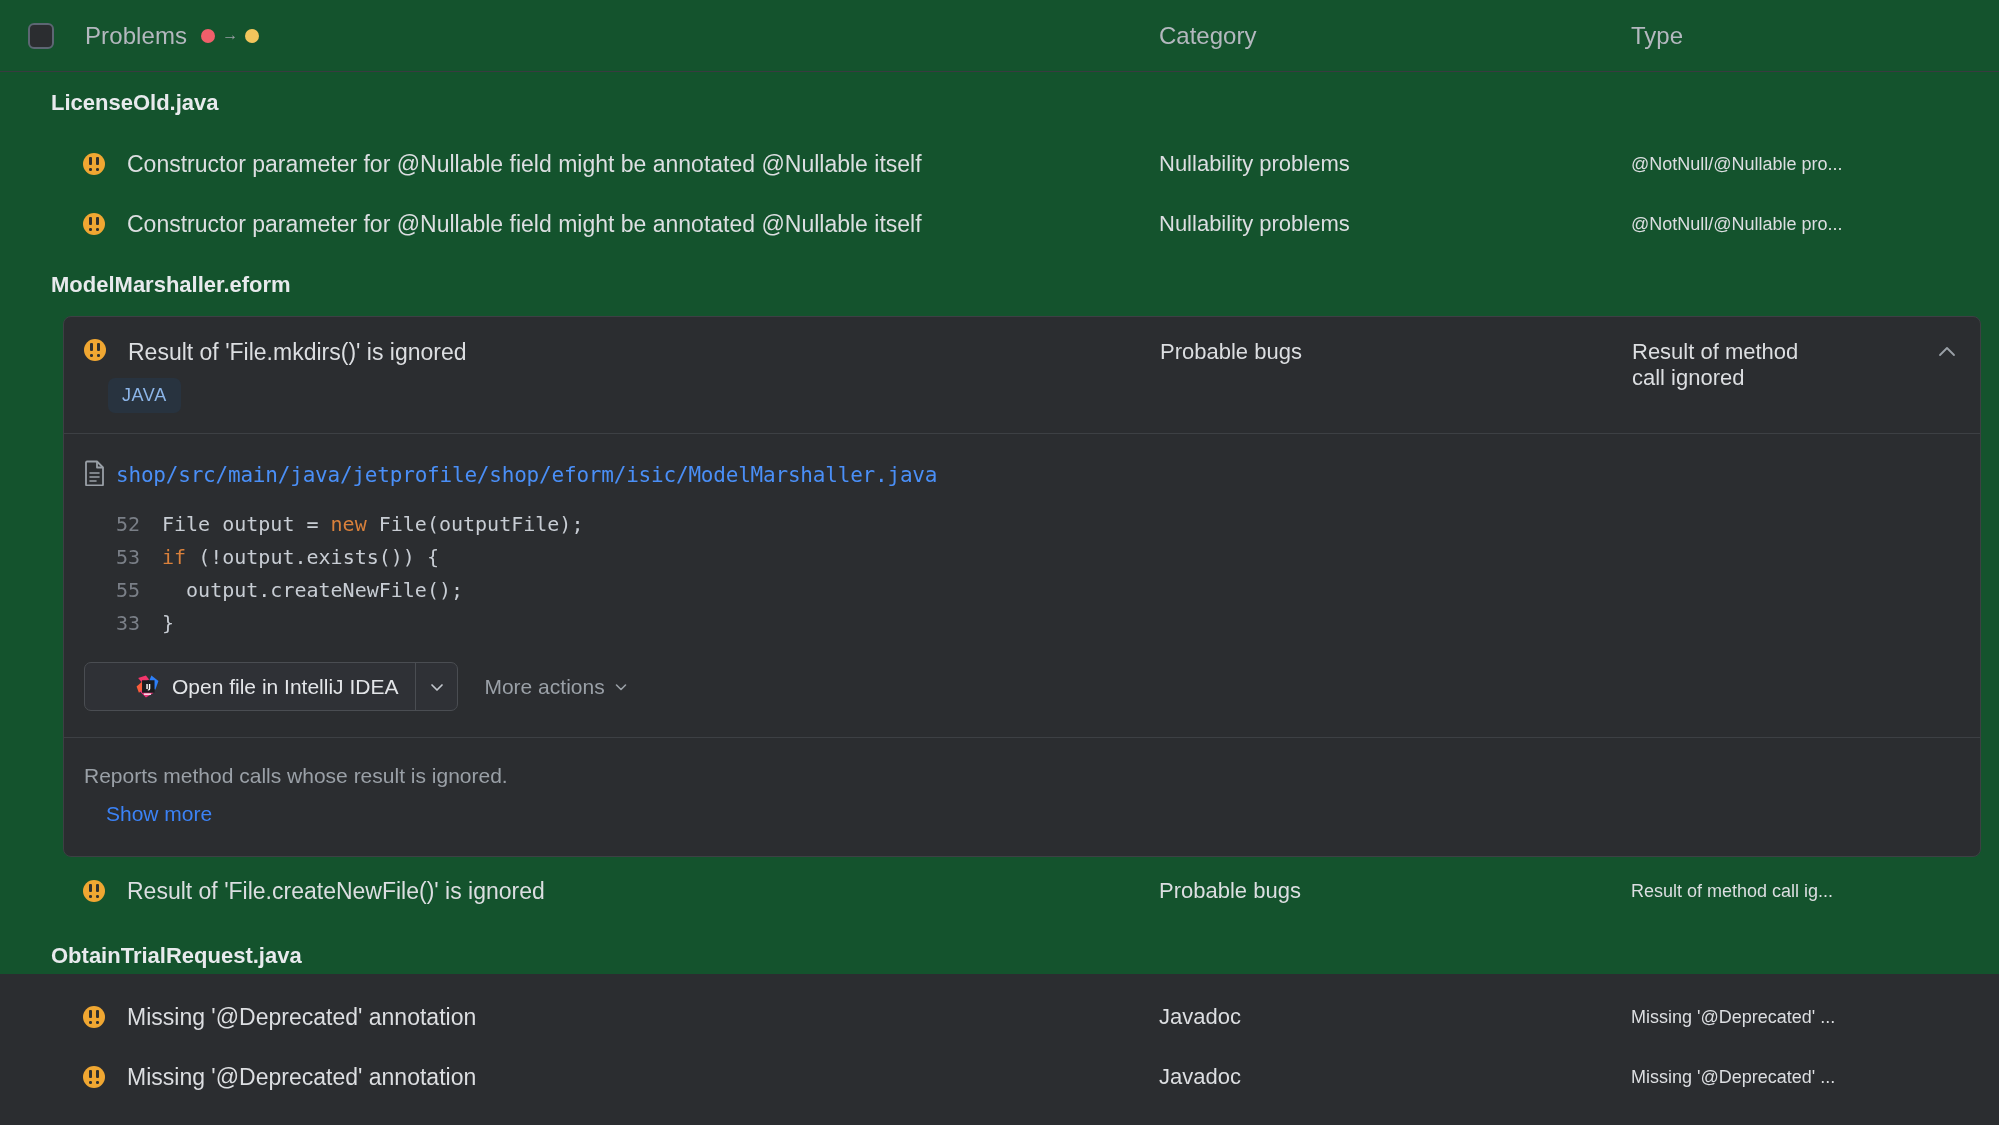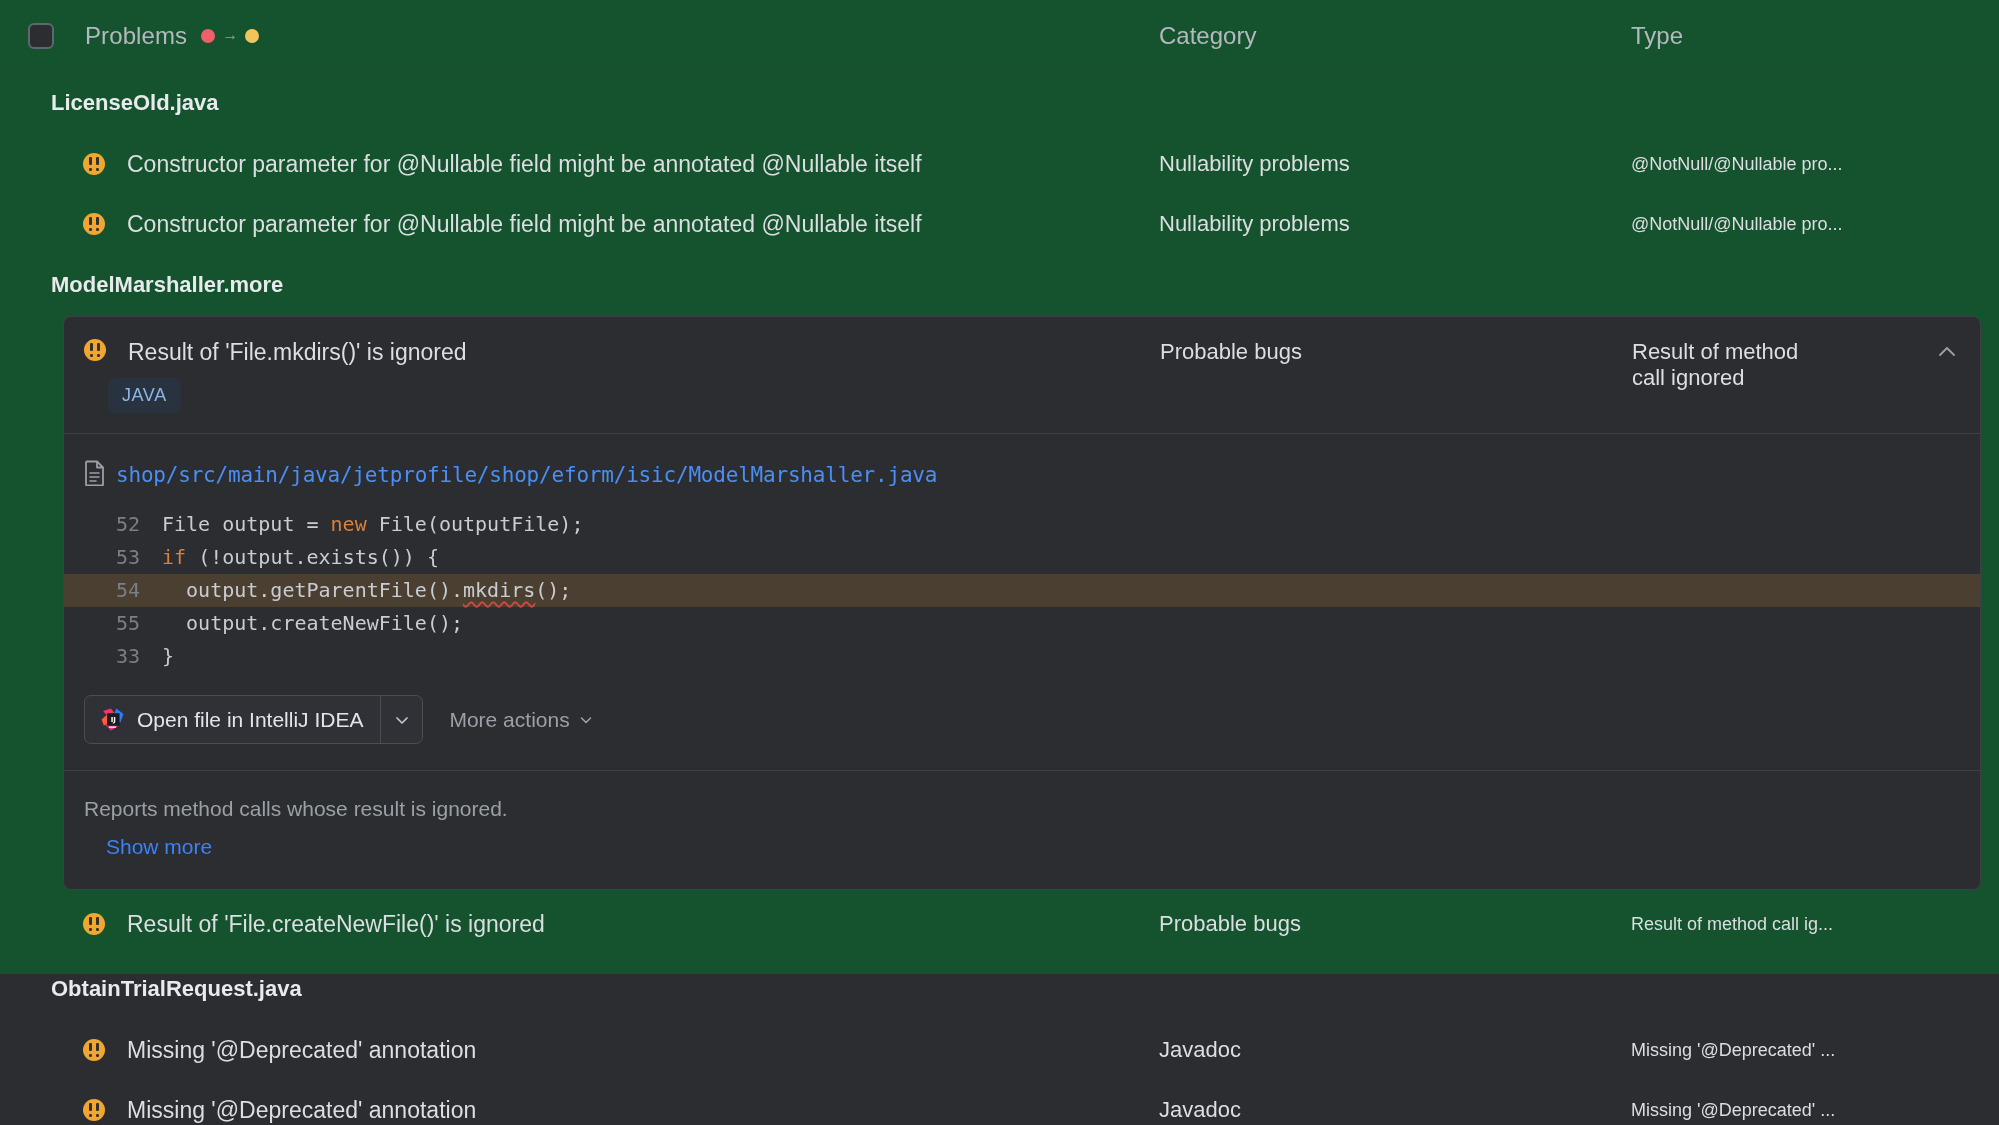--- a/index.html
+++ b/index.html
@@ -249,20 +249,21 @@
     padding: 0 0 26px 20px;
   }
   .btn-split {
     display: flex;
     align-items: stretch;
     border: 1px solid #4a4d52;
     border-radius: 7px;
     overflow: hidden;
     background: #2f3136;
     cursor: pointer;
+    padding-left: 35px;
   }
   .btn-main {
     display: flex;
     align-items: center;
     gap: 12px;
     padding: 11px 17px 11px 15px;
     font-size: 21px;
     color: #e3e5e8;
     white-space: nowrap;
   }
@@ -337,21 +338,21 @@
 
     <div class="problem-row">
       <span class="warn-wrap">
           <span class="warn-icon"></span>
         </span>
       <span class="problem-label">Constructor parameter for @Nullable field might be annotated @Nullable itself</span>
       <span class="cell-category">Nullability problems</span>
       <span class="cell-type">@NotNull/@Nullable pro...</span>
     </div>
 
-    <div class="file-group-title">ModelMarshaller.more</div>
+    <div class="file-group-title">ModelMarshaller.eform</div>
 
     <div class="expanded-card">
 
       <div class="exp-head">
         <div class="exp-head-top">
           <span class="warn-wrap" style="margin-left:0"><span class="warn-icon"></span></span>
           <span class="exp-title">Result of 'File.mkdirs()' is ignored</span>
         </div>
         <span class="java-tag">JAVA</span>
         <span class="exp-cell-category">Probable bugs</span>
@@ -378,24 +379,20 @@
         </div>
 
         <div class="code-lines">
           <div class="code-line">
             <span class="ln">52</span>
             <span class="code-text">File output = <span class="kw">new</span> File(outputFile);</span>
           </div>
           <div class="code-line">
             <span class="ln">53</span>
             <span class="code-text"><span class="kw">if</span> (!output.exists()) {</span>
-          </div>
-          <div class="code-line hl">
-            <span class="ln">54</span>
-            <span class="code-text">  output.getParentFile().<span class="squiggle">mkdirs</span>();</span>
           </div>
           <div class="code-line">
             <span class="ln">55</span>
             <span class="code-text">  output.createNewFile();</span>
           </div>
           <div class="code-line">
             <span class="ln">33</span>
             <span class="code-text">}</span>
           </div>
         </div>

